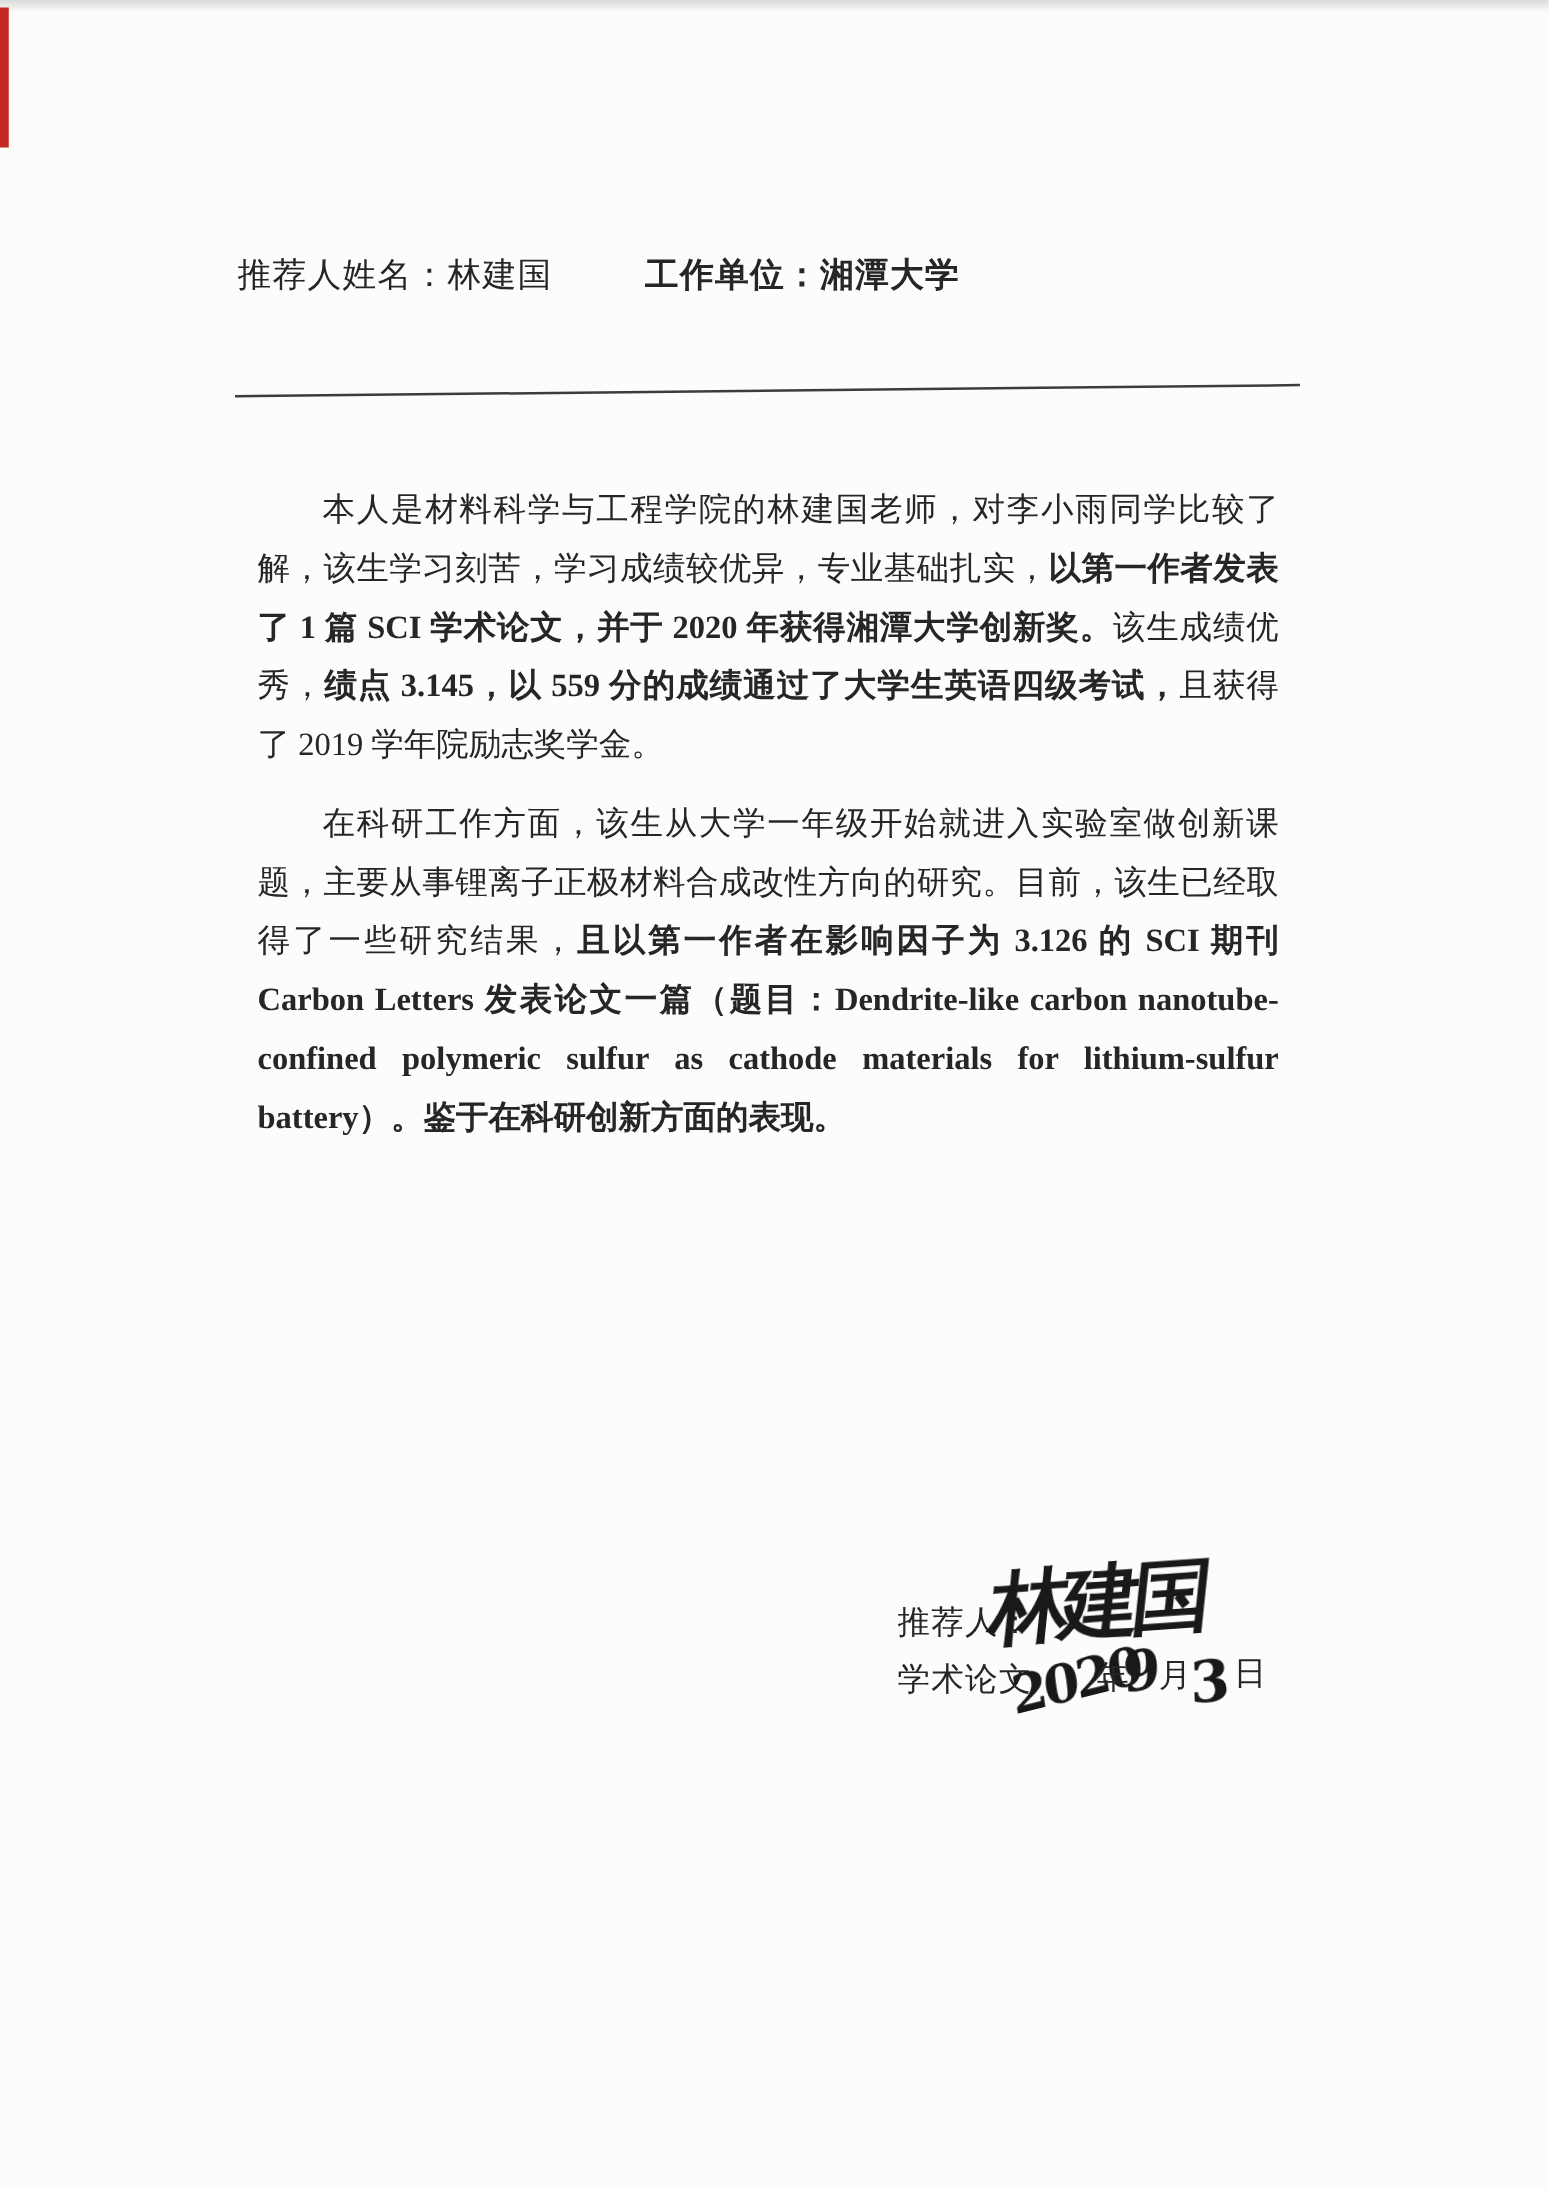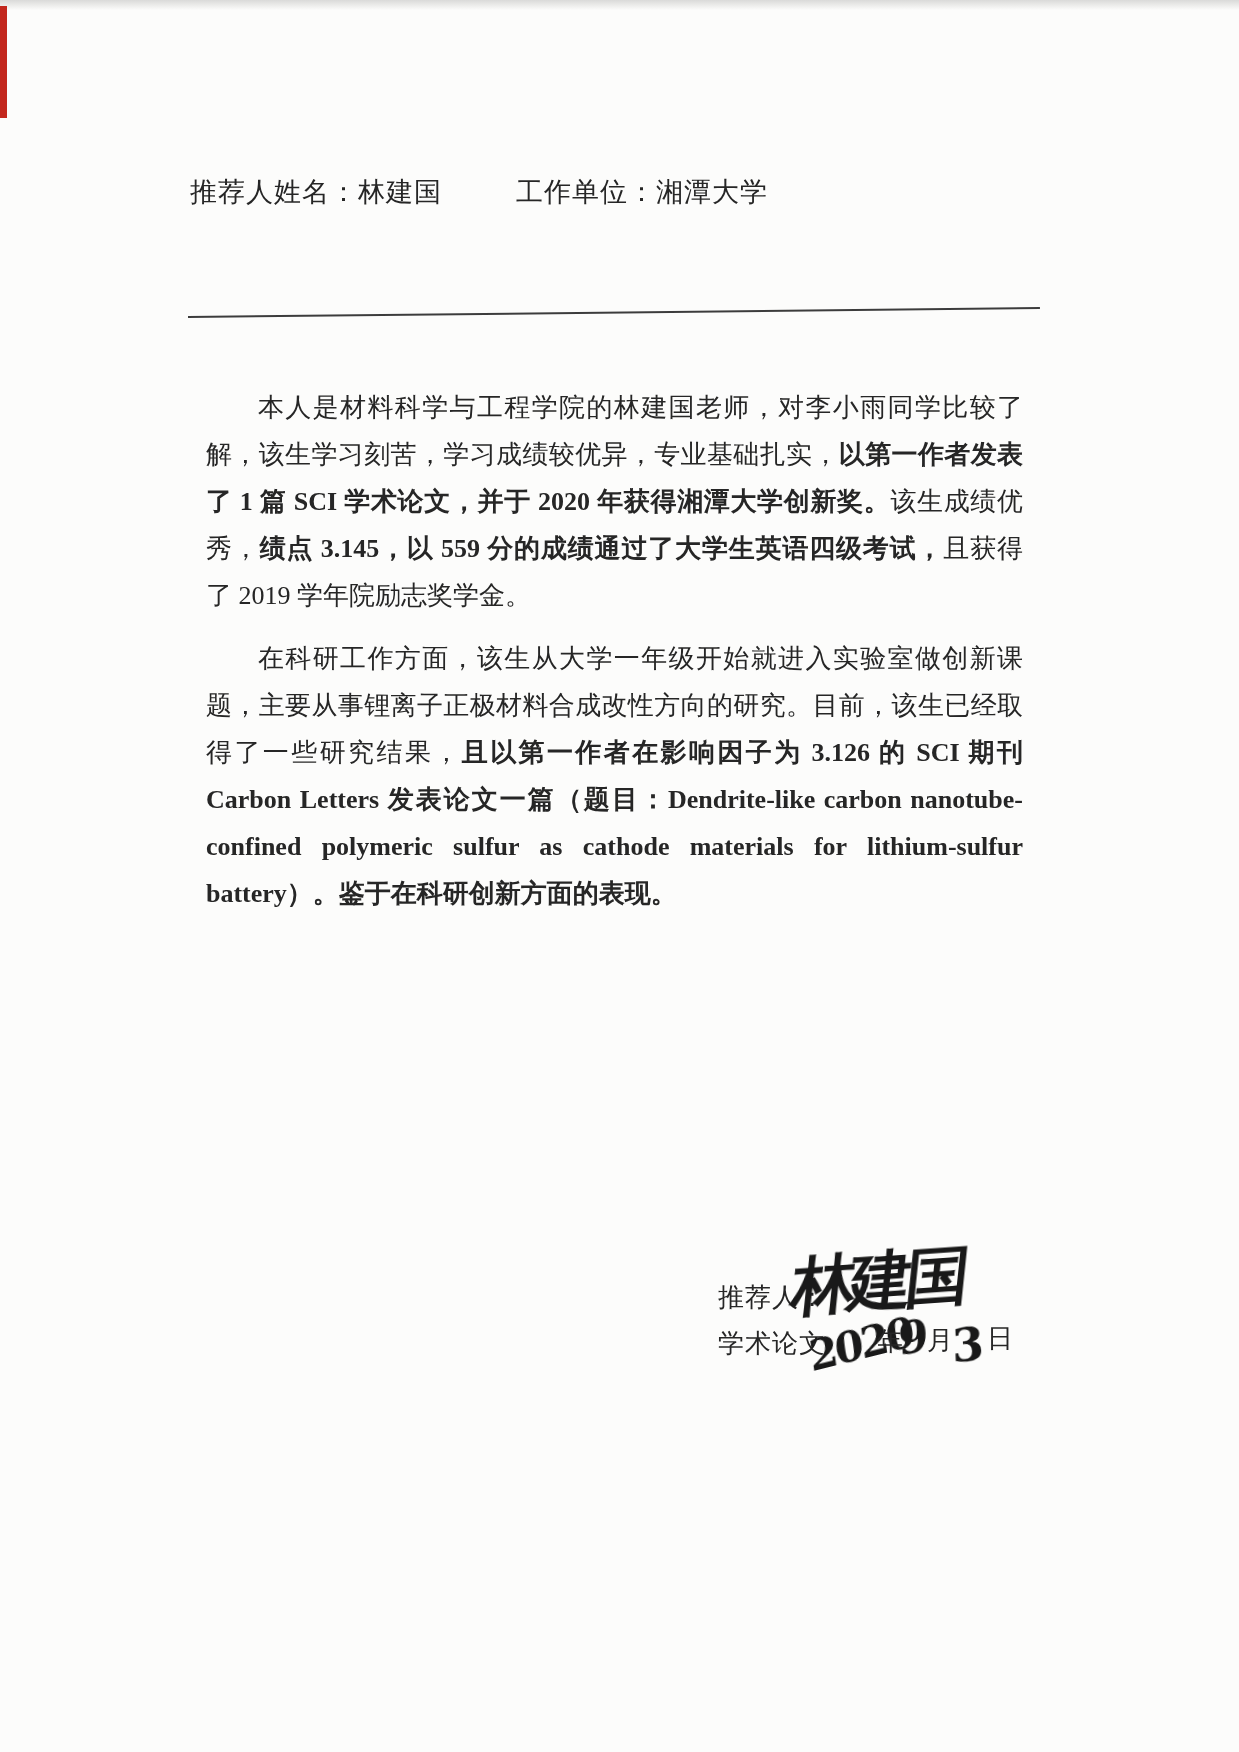--- a/index.html
+++ b/index.html
@@ -18,23 +18,23 @@
     background: linear-gradient(to bottom, rgba(190,190,188,0.55), rgba(255,255,255,0));
   }
   .scan-red-artifact {
     position: absolute; left: 0; top: 6px; width: 7px; height: 112px;
     background: #c3271d;
   }
   .header-block {
     position: absolute; left: 190px; top: 172px; width: 850px;
     font-size: 27px; letter-spacing: 1px;
   }
-  .header-row { display: flex; height: 40px; align-items: center; }
+  .header-row { display: flex; height: 40px; align-items: center; margin-top: 28px; }
   .header-col-left  { width: 326px; }
-  .header-col-right { flex: 1; }
+  .header-col-right { flex: 1; font-weight: bold; }
   .divider-line {
     position: absolute; left: 188px; top: 316px; width: 852px; height: 2px;
     background: #3c3c3c;
     transform: rotate(-0.6deg);
     transform-origin: left center;
   }
   .body-block {
     position: absolute; left: 190px; top: 368px; width: 849px;
     font-size: 26px; line-height: 47px;
     text-align: justify;

